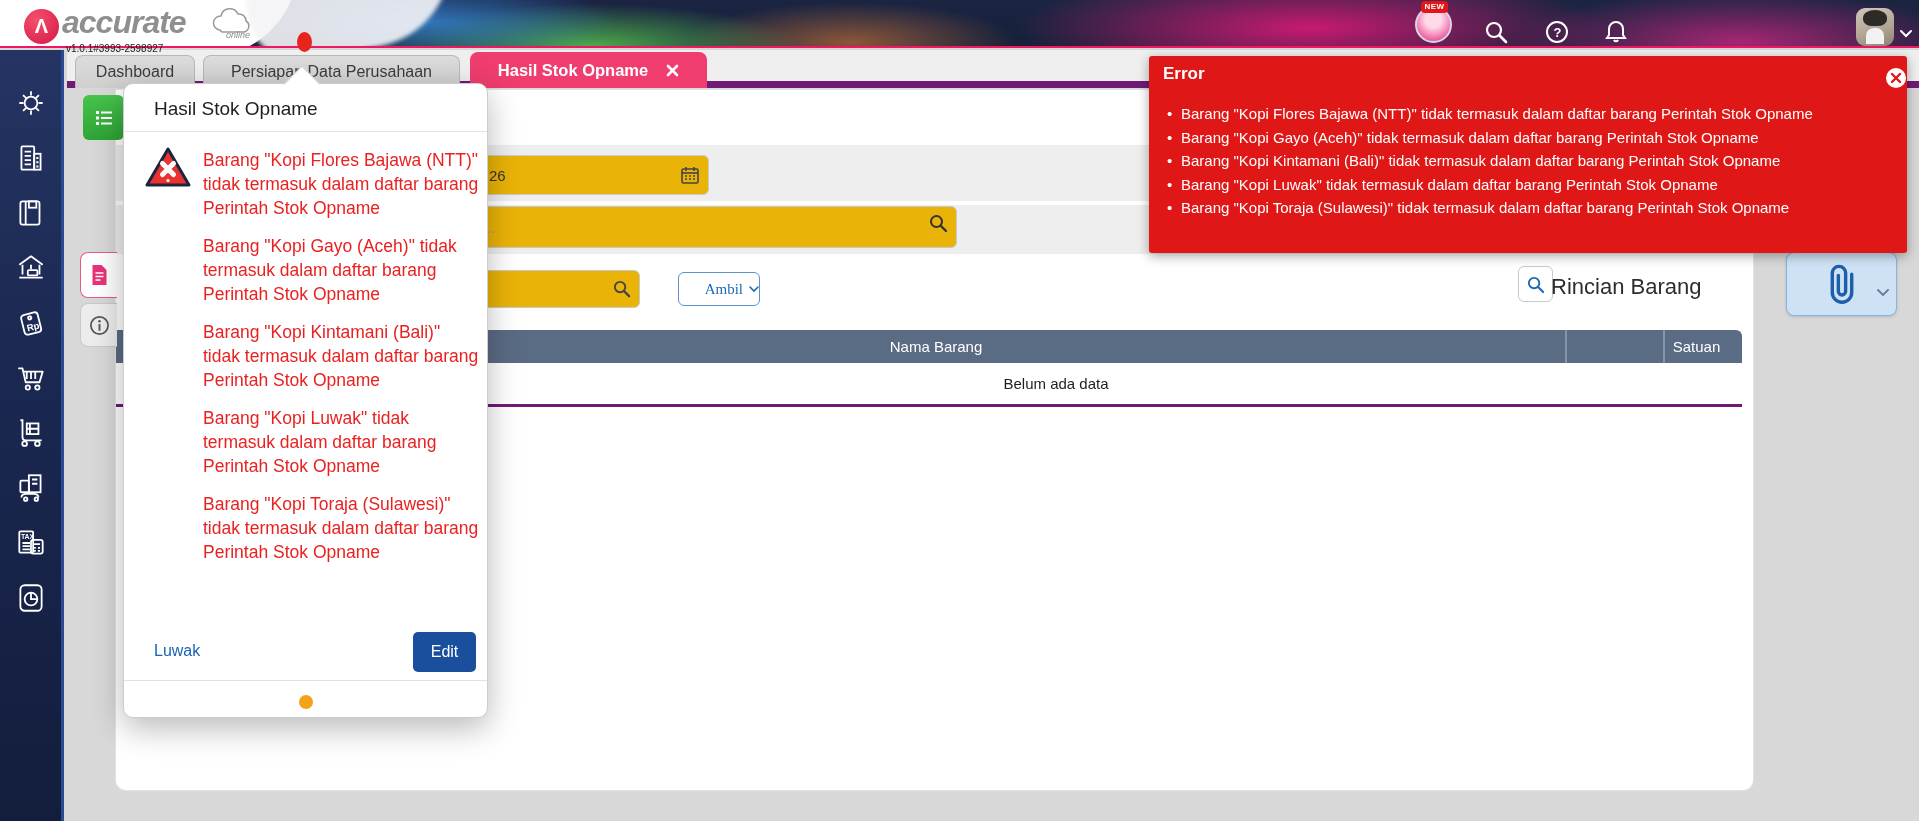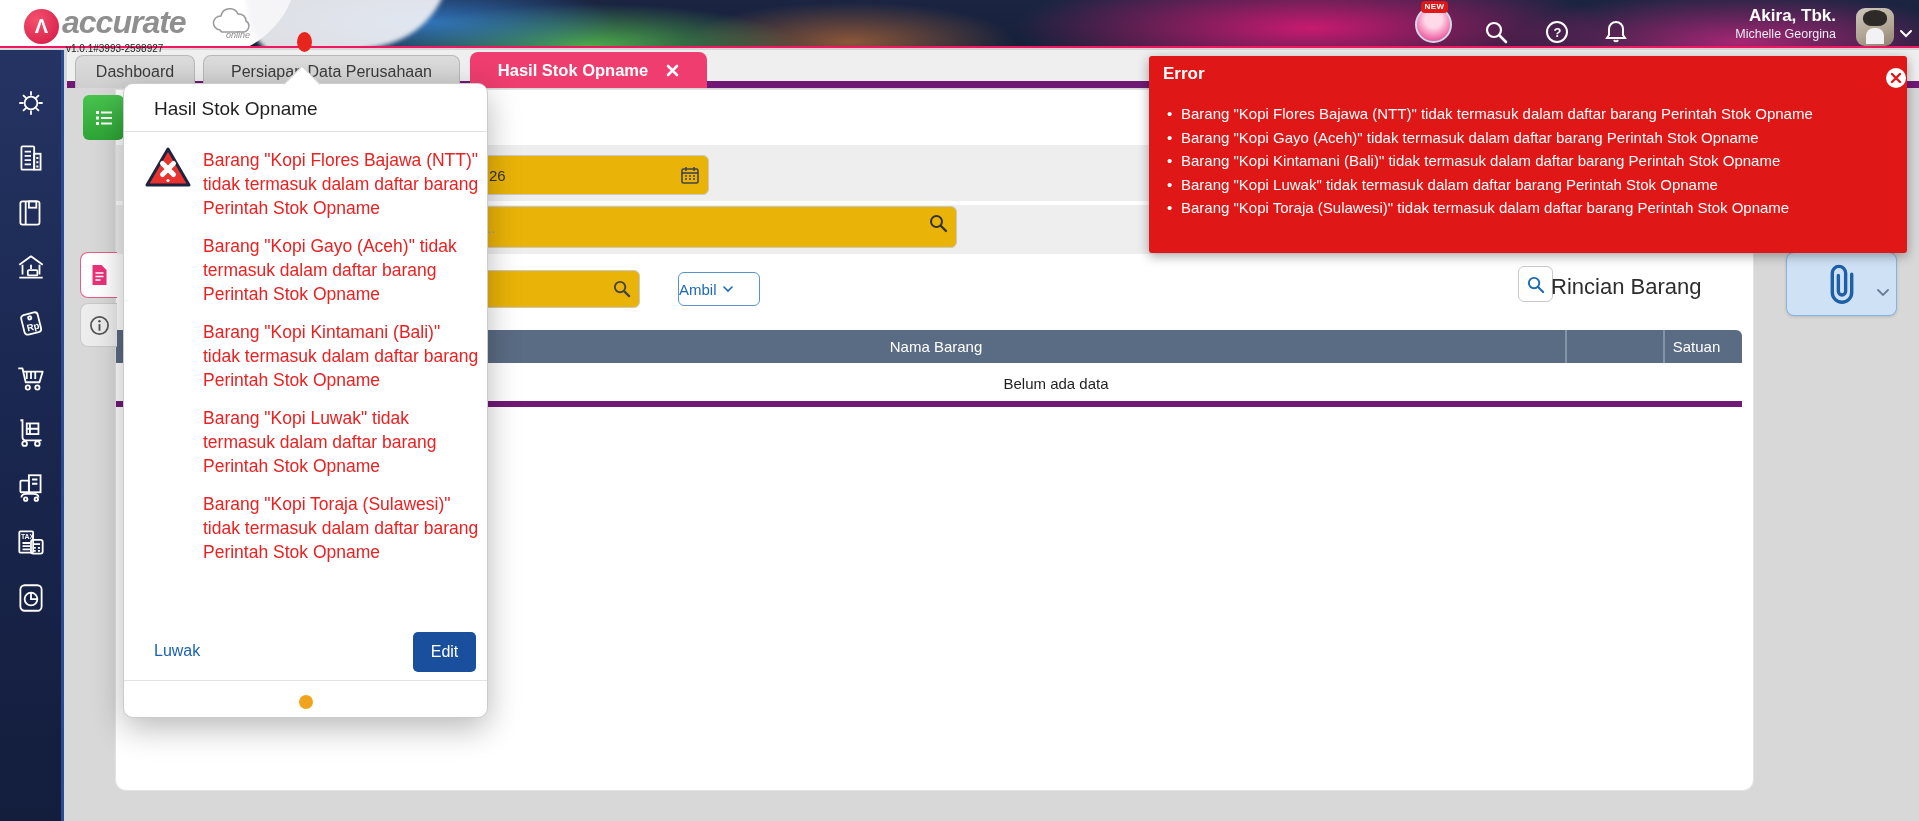--- a/index.html
+++ b/index.html
@@ -61,32 +61,32 @@
   .band { position:absolute; left:116px; width:1637px; background:#eeeeee; }
   .band1 { top:145px; height:56px; }
   .band2 { top:205px; height:49px; }
   .txt-input { position:absolute; background:#eab308; border:1px solid #c9c9c9; border-radius:6px; font-size:15px; color:#333;
     font-family:"Liberation Sans",sans-serif; }
   .date-input { left:352px; top:155px; width:357px; height:40px; padding-left:136px; }
   .big-search { left:352px; top:206px; width:605px; height:42px; padding-left:130px; }
   .small-search { left:352px; top:270px; width:288px; height:38px; padding-left:12px; }
   .field-ico { position:absolute; cursor:pointer; }
   .ambil-btn { position:absolute; left:678px; top:272px; width:82px; height:34px; background:#fff; border:1px solid #5b93cf; border-radius:6px;
-    color:#1d69b5; font-size:15px; display:flex; align-items:center; justify-content:flex-start; gap:6px; cursor:pointer; }
+    color:#1d69b5; font-size:15px; display:flex; align-items:center; justify-content:flex-end; gap:6px; cursor:pointer;font-family:Liberation Serif, serif; }
   .rincian-q { position:absolute; left:1518px; top:266px; width:35px; height:36px; background:#fff; border:1px solid #c9c9c9; border-radius:6px;
     display:flex; align-items:center; justify-content:center; cursor:pointer; }
   .rincian-title { position:absolute; left:1551px; top:274px; width:190px; font-size:22px; color:#2d2d2d; }
   .clip-btn { position:absolute; left:1786px; top:252px; width:111px; height:64px; background:#cfe2f5; border:1px solid #86b5e2;
     border-radius:8px; cursor:pointer; box-shadow:0 1px 3px rgba(0,0,0,.15); }
 
   
   .thead { position:absolute; left:116px; top:330px; width:1626px; height:33px; background:#5a6b84; border-radius:0 6px 0 0; }
   .th { position:absolute; top:0; height:33px; line-height:33px; color:#fff; font-size:15px; text-align:center; }
   .th-div { position:absolute; top:0; width:2px; height:33px; background:#8593a7; }
-  .empty-row { position:absolute; left:116px; top:363px; width:1626px; height:44px; background:#fff; border-bottom:6px solid #701a75; }
+  .empty-row { position:absolute; left:116px; top:363px; width:1626px; height:44px; background:#fff; border-bottom:3px solid #701a75; }
   .empty-text { position:absolute; left:740px; top:12px; width:400px; text-align:center; font-size:15px; color:#1f1f1f; }
 
   
   .green-btn { position:absolute; left:83px; top:95px; width:41px; height:45px; border-radius:6px;
     background:linear-gradient(#47c34d,#2ea436); display:flex; align-items:center; justify-content:center; cursor:pointer; }
   .edge-tab { position:absolute; left:80px; width:37px; display:flex; align-items:center; justify-content:center; cursor:pointer; }
   .doc-tab { top:252px; height:46px; background:#fff; border:1.5px solid #ea5c86; border-right:none; border-radius:8px 0 0 8px; }
   .info-tab { top:303px; height:44px; background:#ececec; border:1px solid #c9c9c9; border-right:none; border-radius:8px 0 0 8px; }
 
   
@@ -147,24 +147,20 @@
           <circle cx="13" cy="13" r="10" fill="none" stroke="#fff" stroke-width="2"></circle>
           <text x="9.5" y="18" font-size="13" font-weight="bold" fill="#fff">?</text>
         </svg>
     </div>
     <div class="nav-ico" style="left:1603px;">
       <svg width="26" height="26" viewBox="0 0 26 26">
           <path d="M13 3a7 7 0 0 1 7 7v6l2 3H4l2-3v-6a7 7 0 0 1 7-7z" fill="none" stroke="#fff" stroke-width="2"></path>
           <path d="M11 21a2.2 2.2 0 0 0 4 0" fill="none" stroke="#fff" stroke-width="2"></path>
         </svg>
     </div>
-    <div class="user-block">
-      <div class="user-company">Akira, Tbk.</div>
-      <div class="user-name">Michelle Georgina</div>
-    </div>
     <div class="avatar"></div>
     <div class="user-chevron">
       <svg width="14" height="10" viewBox="0 0 14 10">
           <path d="M2 2l5 5 5-5" fill="none" stroke="#fff" stroke-width="2" stroke-linecap="round"></path>
         </svg>
     </div>
   </div>
   <div class="version">v1.0.1#3993-2598927</div>
   <div class="red-dot"></div>
 

